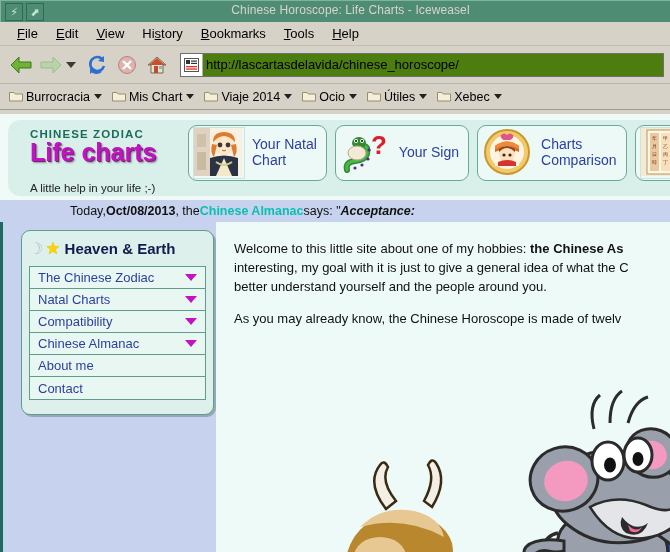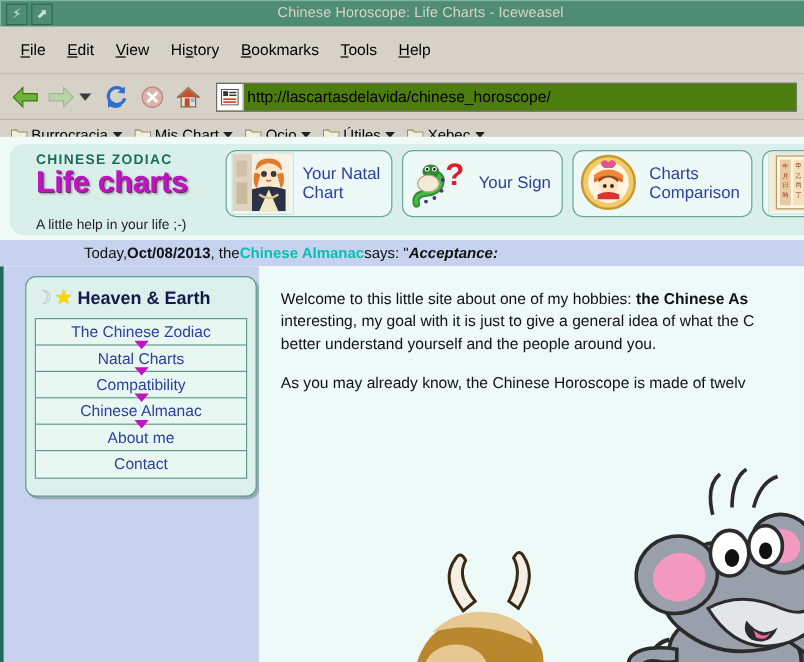--- a/index.html
+++ b/index.html
@@ -20,21 +20,21 @@
   .tb-icons{position:absolute;left:4px;top:2px;display:flex;gap:3px;}
   .tb-ic{width:16px;height:16px;border:1px solid #2e6b53;background:#4f8c74;
         display:flex;align-items:center;justify-content:center;color:#bfe6d6;font-size:11px;line-height:1;}
   .tb-title{
     position:absolute;left:0;right:0;top:2px;text-align:center;
     color:#d8d4cc;font-size:12px;letter-spacing:.1px;
     padding-left:30px;
   }
 
   
-  .menubar{height:40px;background:#d6d2c8;display:flex;align-items:center;
+  .menubar{height:24px;background:#d6d2c8;display:flex;align-items:center;
     padding-left:8px;border-bottom:1px solid #c2beb4;box-sizing:border-box;}
   .menubar .mi{font-size:13px;color:#000;padding:2px 9px;cursor:default;}
   .menubar .mi u{text-decoration:underline;}
 
   
   .navbar{height:38px;background:#d6d2c8;display:flex;align-items:center;
     padding:0 6px;box-sizing:border-box;border-bottom:1px solid #b9b5ab;}
   .navbtn{width:30px;height:30px;display:flex;align-items:center;justify-content:center;}
   .dropdown-caret{width:0;height:0;border-left:5px solid transparent;border-right:5px solid transparent;
      border-top:6px solid #3a3a3a;margin:0 6px 0 0;}
@@ -98,21 +98,21 @@
     box-shadow:2px 2px 0 rgba(60,90,80,.35);
     padding:7px 7px 14px 7px;box-sizing:border-box;
   }
   .menubox h3{margin:0 0 7px 0;font-size:15px;color:#131a4d;display:flex;align-items:center;gap:2px;}
   .moon{font-size:16px;color:#b9bcc4;}
   .star{color:#ffd400;font-size:17px;text-shadow:0 0 1px #caa800;margin-right:2px;}
   .mlist{border:1px solid #5f9d8b;background:#e9f7f3;}
   .mitem{
     display:flex;align-items:center;justify-content:space-between;
     font-size:13px;color:#2b3f9e;padding:3px 8px;border-bottom:1px solid #5f9d8b;
-    box-sizing:border-box;height:22px;flex-direction:column;
+    box-sizing:border-box;height:22px;
   }
   .mitem:last-child{border-bottom:none;}
   .mcaret{width:0;height:0;border-left:6px solid transparent;border-right:6px solid transparent;
      border-top:7px solid #c312c3;}
 
   .body-text{position:absolute;left:18px;top:18px;width:620px;font-size:13px;color:#111;line-height:1.45;}
   .body-text p{margin:0 0 13px 0;white-space:nowrap;overflow:hidden;}
   .body-text b{font-weight:bold;}
 
   
@@ -196,20 +196,27 @@
           <path d="M0.5,1.5 h4.5 l1.2,1.5 h7.3 v7 h-13 z" fill="#f4eeda" stroke="#9a8f6a"></path>
         </svg>
       <span>Burrocracia</span>
       <span class="caret"></span>
     </div>
     <div class="bm">
       <svg class="folder" viewBox="0 0 14 11">
           <path d="M0.5,1.5 h4.5 l1.2,1.5 h7.3 v7 h-13 z" fill="#f4eeda" stroke="#9a8f6a"></path>
         </svg>
       <span>Mis Chart</span>
+      <span class="caret"></span>
+    </div>
+    <div class="bm">
+      <svg class="folder" viewBox="0 0 14 11">
+          <path d="M0.5,1.5 h4.5 l1.2,1.5 h7.3 v7 h-13 z" fill="#f4eeda" stroke="#9a8f6a"></path>
+        </svg>
+      <span>Viaje 2014</span>
       <span class="caret"></span>
     </div>
     <div class="bm">
       <svg class="folder" viewBox="0 0 14 11">
           <path d="M0.5,1.5 h4.5 l1.2,1.5 h7.3 v7 h-13 z" fill="#f4eeda" stroke="#9a8f6a"></path>
         </svg>
       <span>Ocio</span>
       <span class="caret"></span>
     </div>
     <div class="bm">

